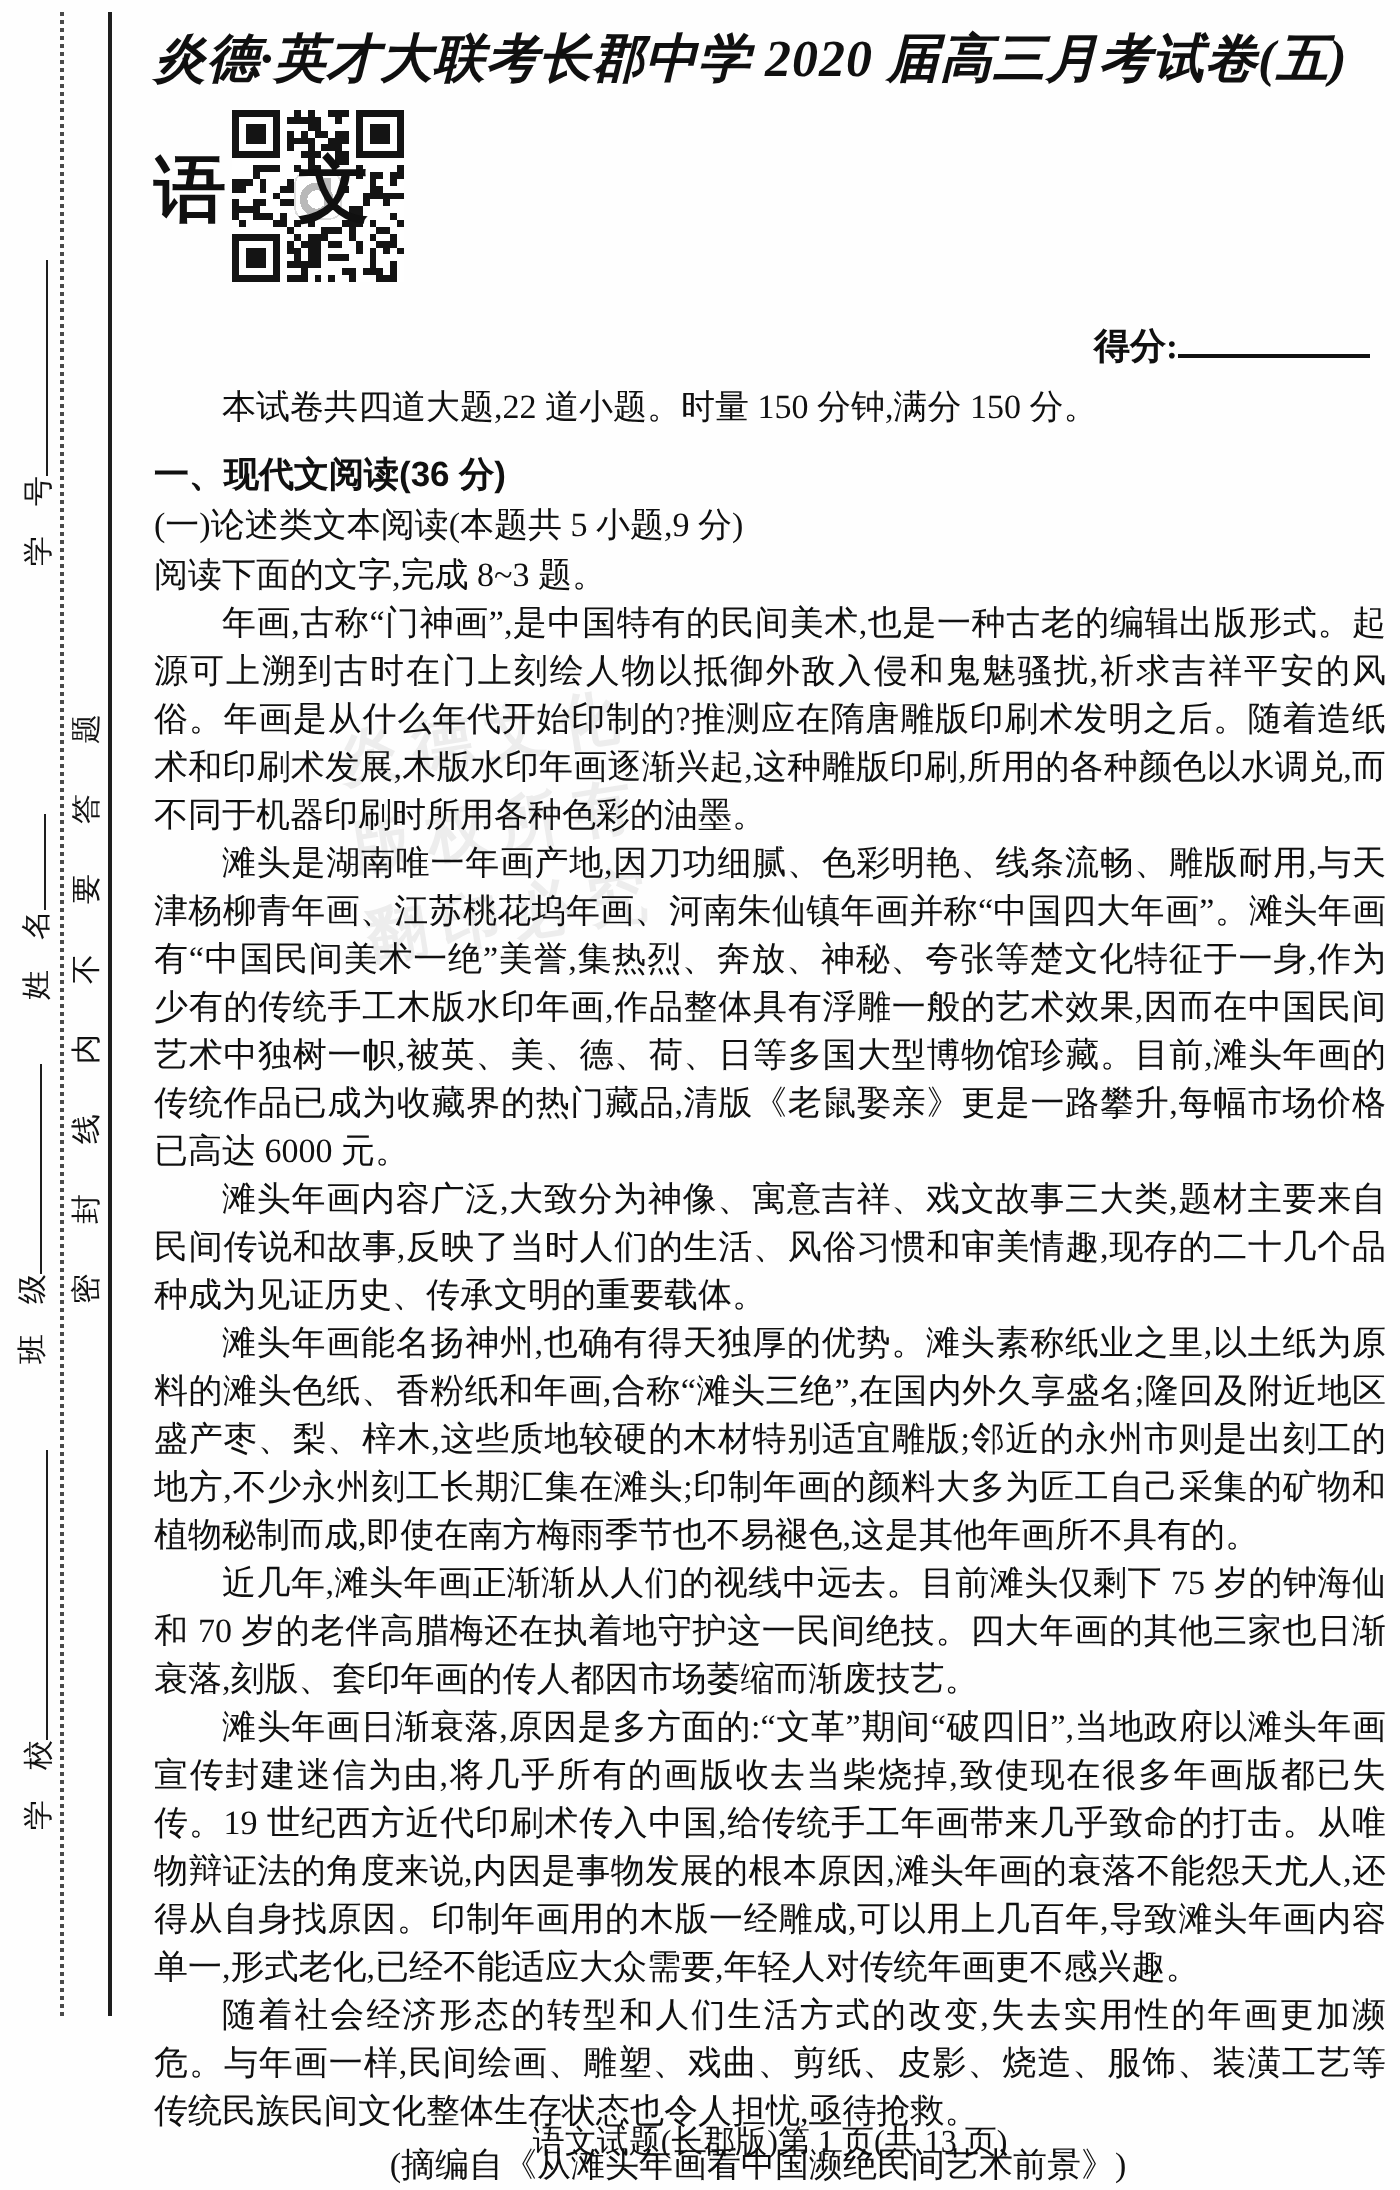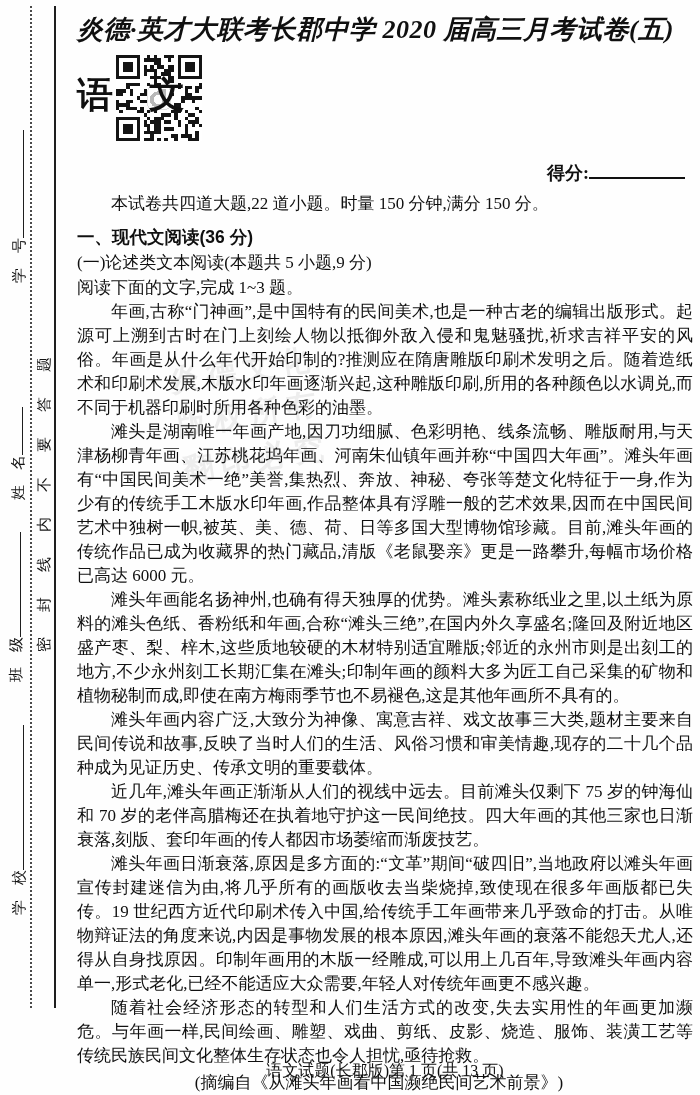--- a/index.html
+++ b/index.html
@@ -270,26 +270,26 @@
     </div>
 
     <div class="score-row">
       <span>得分:</span><span class="score-line"></span>
     </div>
 
     <p class="intro">本试卷共四道大题,22 道小题。时量 150 分钟,满分 150 分。</p>
 
     <p class="sec-head">一、现代文阅读(36 分)</p>
     <p class="sub-head">(一)论述类文本阅读(本题共 5 小题,9 分)</p>
-    <p class="instr">阅读下面的文字,完成 1~3 题。</p>
+    <p class="instr">阅读下面的文字,完成 8~3 题。</p>
 
     <p class="para">年画,古称“门神画”,是中国特有的民间美术,也是一种古老的编辑出版形式。起源可上溯到古时在门上刻绘人物以抵御外敌入侵和鬼魅骚扰,祈求吉祥平安的风俗。年画是从什么年代开始印制的?推测应在隋唐雕版印刷术发明之后。随着造纸术和印刷术发展,木版水印年画逐渐兴起,这种雕版印刷,所用的各种颜色以水调兑,而不同于机器印刷时所用各种色彩的油墨。</p>
     <p class="para">滩头是湖南唯一年画产地,因刀功细腻、色彩明艳、线条流畅、雕版耐用,与天津杨柳青年画、江苏桃花坞年画、河南朱仙镇年画并称“中国四大年画”。滩头年画有“中国民间美术一绝”美誉,集热烈、奔放、神秘、夸张等楚文化特征于一身,作为少有的传统手工木版水印年画,作品整体具有浮雕一般的艺术效果,因而在中国民间艺术中独树一帜,被英、美、德、荷、日等多国大型博物馆珍藏。目前,滩头年画的传统作品已成为收藏界的热门藏品,清版《老鼠娶亲》更是一路攀升,每幅市场价格已高达 6000 元。</p>
+    <p class="para">滩头年画内容广泛,大致分为神像、寓意吉祥、戏文故事三大类,题材主要来自民间传说和故事,反映了当时人们的生活、风俗习惯和审美情趣,现存的二十几个品种成为见证历史、传承文明的重要载体。</p>
     <p class="para">滩头年画能名扬神州,也确有得天独厚的优势。滩头素称纸业之里,以土纸为原料的滩头色纸、香粉纸和年画,合称“滩头三绝”,在国内外久享盛名;隆回及附近地区盛产枣、梨、梓木,这些质地较硬的木材特别适宜雕版;邻近的永州市则是出刻工的地方,不少永州刻工长期汇集在滩头;印制年画的颜料大多为匠工自己采集的矿物和植物秘制而成,即使在南方梅雨季节也不易褪色,这是其他年画所不具有的。</p>
-    <p class="para">滩头年画内容广泛,大致分为神像、寓意吉祥、戏文故事三大类,题材主要来自民间传说和故事,反映了当时人们的生活、风俗习惯和审美情趣,现存的二十几个品种成为见证历史、传承文明的重要载体。</p>
     <p class="para">近几年,滩头年画正渐渐从人们的视线中远去。目前滩头仅剩下 75 岁的钟海仙和 70 岁的老伴高腊梅还在执着地守护这一民间绝技。四大年画的其他三家也日渐衰落,刻版、套印年画的传人都因市场萎缩而渐废技艺。</p>
     <p class="para">滩头年画日渐衰落,原因是多方面的:“文革”期间“破四旧”,当地政府以滩头年画宣传封建迷信为由,将几乎所有的画版收去当柴烧掉,致使现在很多年画版都已失传。19 世纪西方近代印刷术传入中国,给传统手工年画带来几乎致命的打击。从唯物辩证法的角度来说,内因是事物发展的根本原因,滩头年画的衰落不能怨天尤人,还得从自身找原因。印制年画用的木版一经雕成,可以用上几百年,导致滩头年画内容单一,形式老化,已经不能适应大众需要,年轻人对传统年画更不感兴趣。</p>
     <p class="para">随着社会经济形态的转型和人们生活方式的改变,失去实用性的年画更加濒危。与年画一样,民间绘画、雕塑、戏曲、剪纸、皮影、烧造、服饰、装潢工艺等传统民族民间文化整体生存状态也令人担忧,亟待抢救。</p>
 
     <p class="attribution">(摘编自《从滩头年画看中国濒绝民间艺术前景》)</p>
   </div>
 
   <div class="footer">语文试题(长郡版)第 1 页(共 13 页)</div>
 </div>
 

